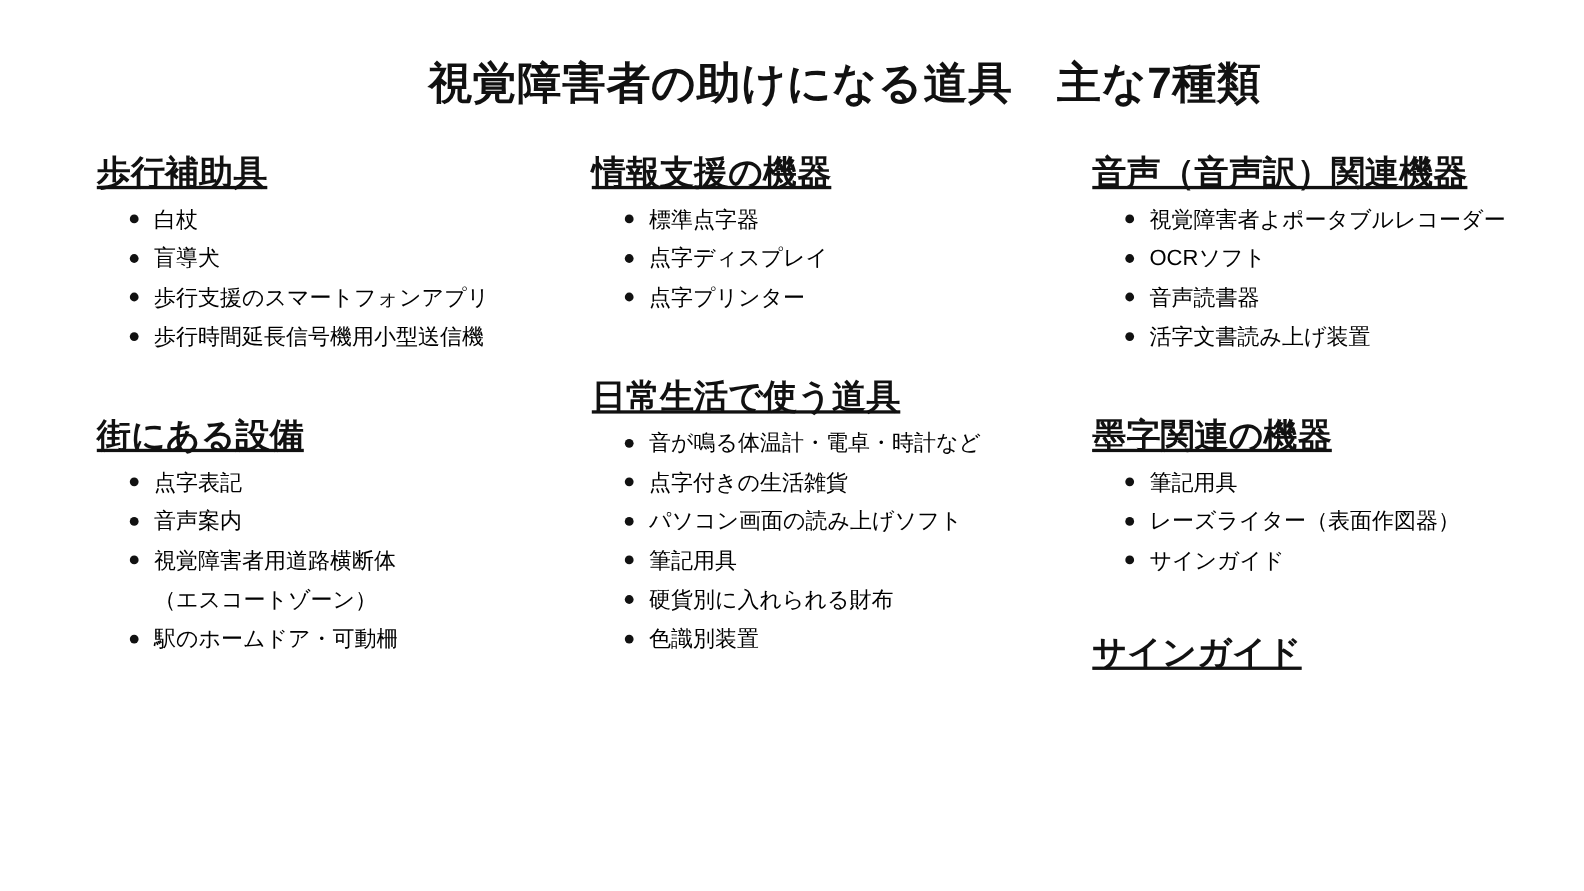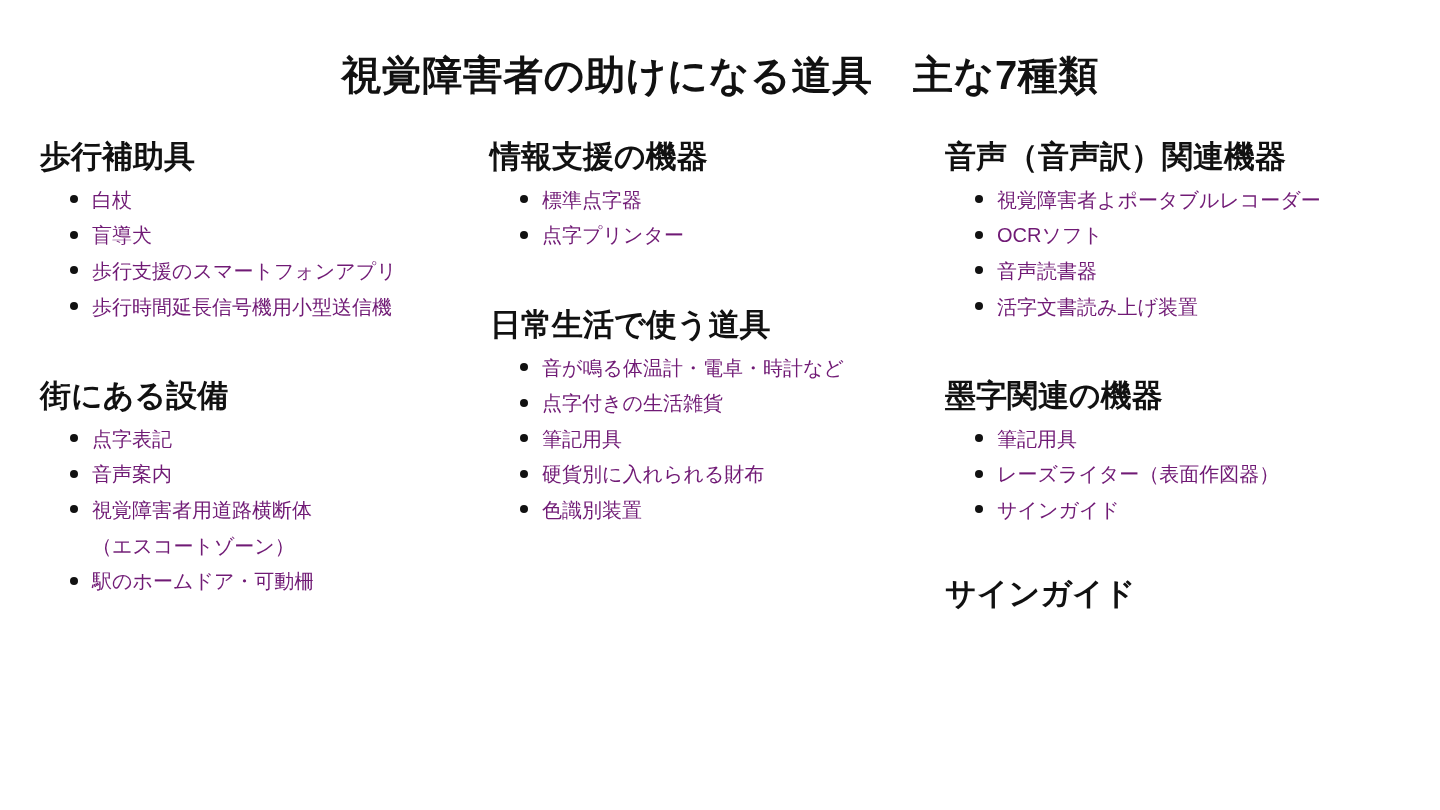--- a/index.html
+++ b/index.html
@@ -12,20 +12,21 @@
     height: 810px;
     font-family: "Liberation Sans", "DejaVu Sans", sans-serif;
     color: #111111;
     overflow: hidden;
   }
   .slide {
     position: relative;
     width: 1204px;
     height: 810px;
     box-sizing: border-box;
+    margin-left: 48px;
   }
   .slide-title {
     position: absolute;
     top: 48px;
     left: 0;
     width: 1440px;
     text-align: center;
     font-size: 40px;
     font-weight: bold;
     letter-spacing: 0.5px;
@@ -50,32 +51,33 @@
 
   .group {
     margin-bottom: 8px;
   }
   .group-title {
     font-size: 31px;
     font-weight: bold;
     margin: 0 0 6px 0;
     line-height: 1.25;
     white-space: pre;
+    text-decoration: underline;
   }
   ul.items {
     list-style: none;
     margin: 0;
     padding: 0 0 0 30px;
   }
   ul.items li {
     position: relative;
     font-size: 20px;
     line-height: 1.78;
     padding-left: 22px;
-    color: #701a75;
+    color: #000000;
   }
   ul.items li .bullet {
     position: absolute;
     left: 0;
     top: 0.62em;
     width: 8px;
     height: 8px;
     border-radius: 50%;
     background: #111111;
     display: block;
@@ -153,37 +155,45 @@
 
       <div class="group">
         <div class="group-title">情報支援の機器</div>
         <ul class="items">
           <li>
               <span class="bullet"></span>
               <span class="txt">標準点字器</span>
             </li>
           <li>
               <span class="bullet"></span>
+              <span class="txt">点字ディスプレイ</span>
+            </li>
+          <li>
+              <span class="bullet"></span>
               <span class="txt">点字プリンター</span>
             </li>
         </ul>
       </div>
 
       <div class="gap-block-2"></div>
 
       <div class="group">
         <div class="group-title">日常生活で使う道具</div>
         <ul class="items">
           <li>
               <span class="bullet"></span>
               <span class="txt">音が鳴る体温計・電卓・時計など</span>
             </li>
           <li>
               <span class="bullet"></span>
               <span class="txt">点字付きの生活雑貨</span>
+            </li>
+          <li>
+              <span class="bullet"></span>
+              <span class="txt">パソコン画面の読み上げソフト</span>
             </li>
           <li>
               <span class="bullet"></span>
               <span class="txt">筆記用具</span>
             </li>
           <li>
               <span class="bullet"></span>
               <span class="txt">硬貨別に入れられる財布</span>
             </li>
           <li>

